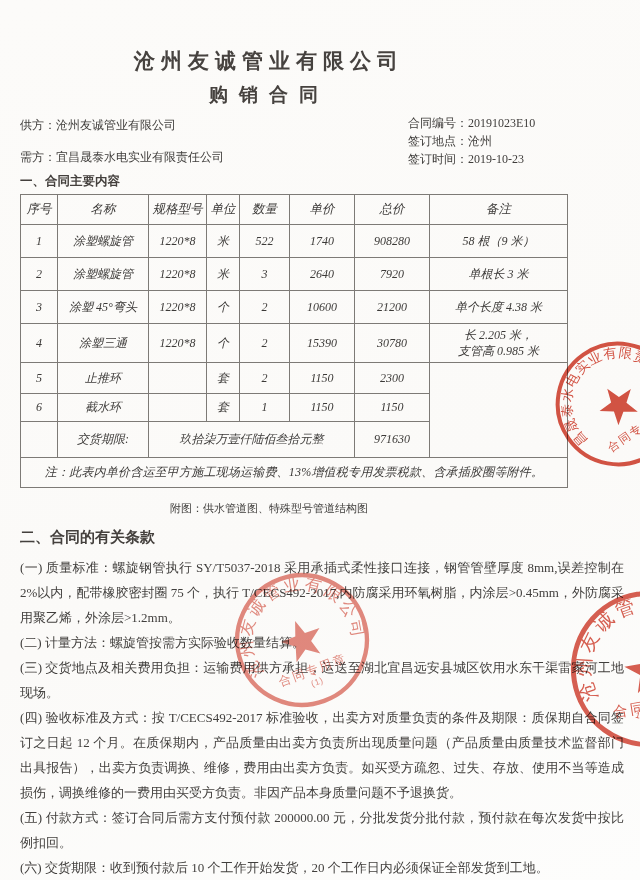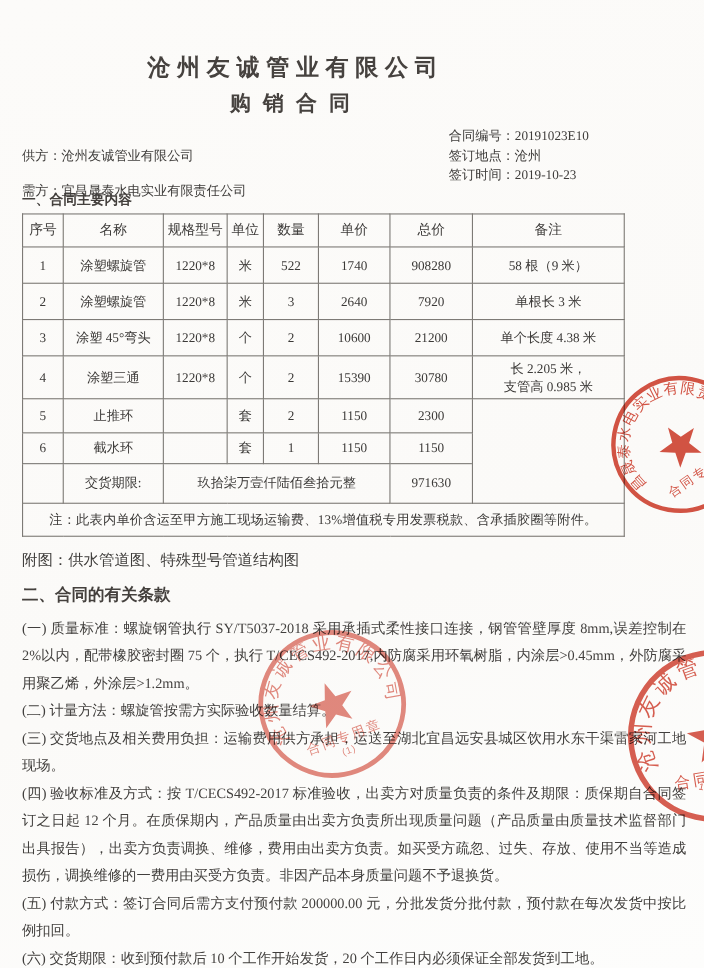--- a/index.html
+++ b/index.html
@@ -7,34 +7,34 @@
     width:640px;height:880px;overflow:hidden;position:relative;
     background:linear-gradient(160deg,#fcfbf9 0%,#fbfaf8 60%,#fdfdfc 100%);
     font-family:"Liberation Serif","DejaVu Serif",serif;
     color:#3e3c3a;
     -webkit-font-smoothing:antialiased;
   }
   .sheet{position:relative;width:530px;height:880px;padding:46px 12px 0 20px;box-sizing:border-box;}
   .doc-title{margin:0;text-align:center;font-size:21px;font-weight:600;letter-spacing:6px;color:#46423f;line-height:30px;}
   .doc-subtitle{margin:6px 0 0;text-align:center;font-size:19px;font-weight:600;letter-spacing:11px;color:#46423f;line-height:26px;}
   .info-row{position:relative;height:54px;margin-top:9px;font-size:12px;}
-  .party-line{position:absolute;left:0;line-height:15px;margin-top:16px;}
+  .party-line{position:absolute;left:0;line-height:15px;}
   .party-supplier{top:1px;}
   .party-buyer{top:33px;}
   .meta-block{position:absolute;left:388px;top:-3px;line-height:18px;white-space:nowrap;}
   .sec-heading{font-size:12.5px;font-weight:600;margin:2px 0 4px;color:#44403d;}
-  table.items{border-collapse:collapse;width:547px;table-layout:fixed;margin-top:2px;}
+  table.items{border-collapse:collapse;width:547px;table-layout:fixed;margin-top:2px;font-style:italic;}
   table.items td,table.items th{border:1px solid #7d7a76;font-weight:normal;
     font-size:12px;text-align:center;padding:1px 2px;color:#3c3a38;overflow:hidden;}
   table.items th{font-size:12.5px;}
   tr.h-row{height:30px;} tr.r-std{height:33px;} tr.r-tall{height:39px;}
   tr.r-5{height:31px;} tr.r-6{height:28px;} tr.r-total{height:36px;} tr.r-note{height:30px;}
   td.cell-remark{white-space:pre-line;line-height:16px;margin-top:12px;}
   td.cell-note{text-align:left;padding:3px 6px;font-size:12px;letter-spacing:0.2px;}
-  .attachment-line{margin-top:13px;font-size:14px;}
+  .attachment-line{margin-top:13px;font-size:11px;text-align:center;}
   .sec2-heading{margin-top:12px;font-size:15px;font-weight:600;color:#44403d;}
   .clauses{margin-top:8px;width:604px;}
   .clause{margin:0;font-size:13px;line-height:25px;text-align:justify;
     padding-left:0;color:#413f3d;}
   
   .stamp{position:absolute;mix-blend-mode:multiply;pointer-events:none;}
   .stamp svg{display:block;width:100%;height:100%;}
   .stamp-buyer{left:551px;top:337px;width:134px;height:134px;opacity:.88;transform:rotate(-35deg);}
   .stamp-seller-mid{left:230px;top:568px;width:144px;height:144px;opacity:.60;transform:rotate(-20deg);}
   .stamp-seller-right{left:565px;top:585px;width:168px;height:168px;opacity:.82;transform:rotate(-9deg);}

